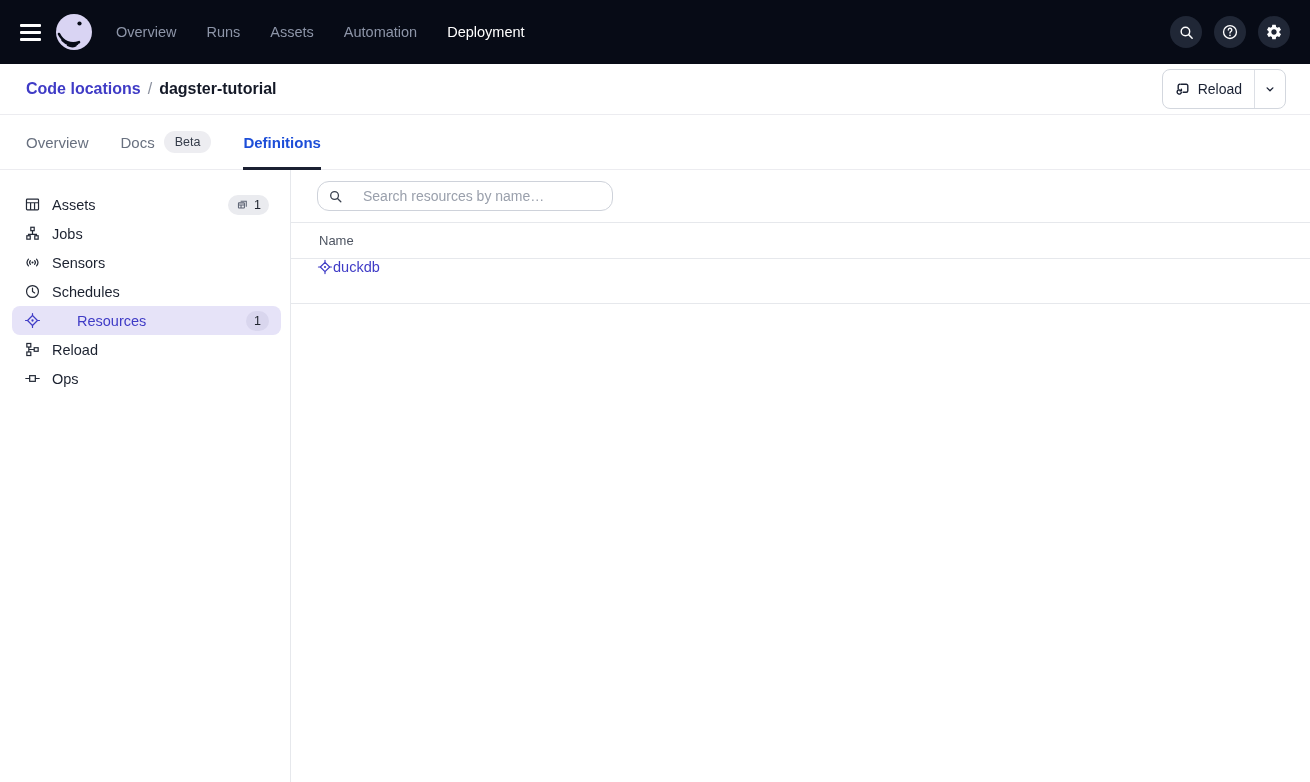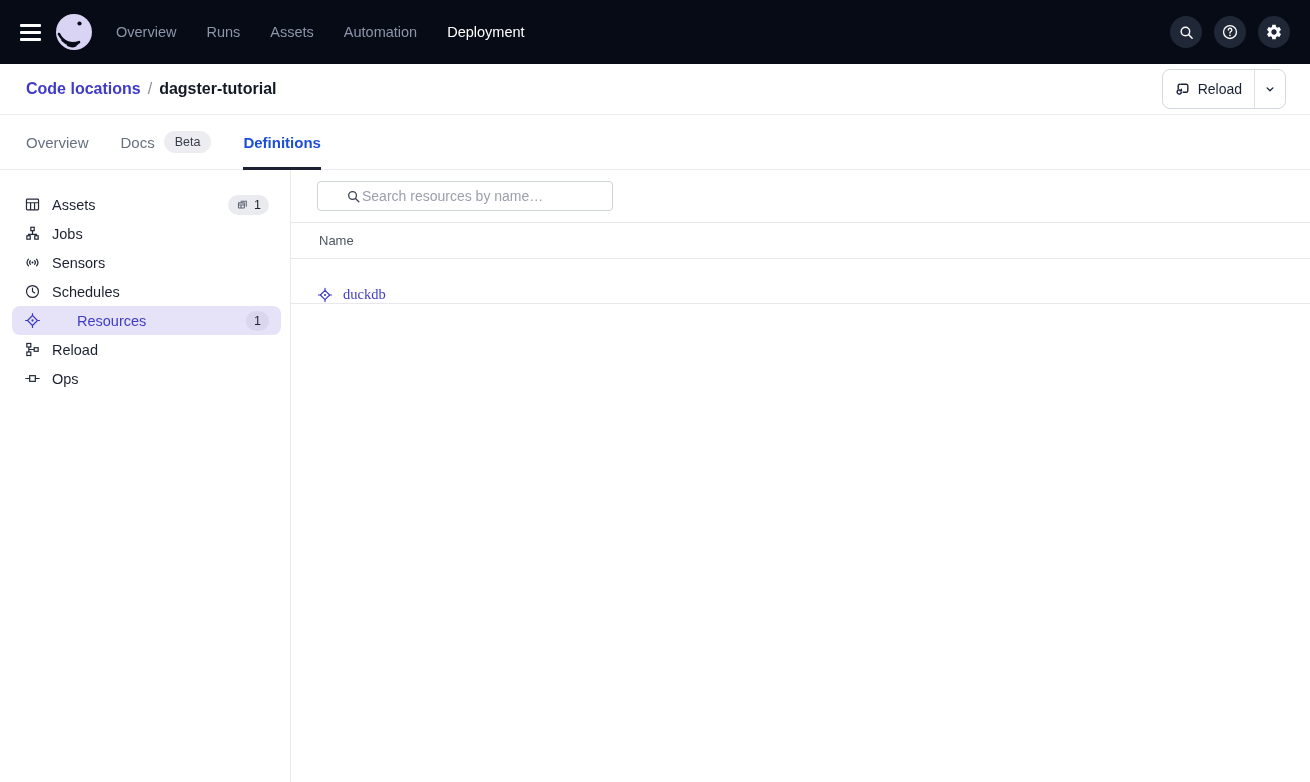--- a/index.html
+++ b/index.html
@@ -55,29 +55,29 @@
   .side-item.selected { background:#e6e3f8; color:#3f3bc6;gap:36px; }
   .side-item.selected .si-icon { color:#3f3bc6; }
   .side-badge { margin-left:auto; background:#eaebef; border-radius:10px; height:20px; padding:0 8px;
     display:flex; align-items:center; gap:5px; font-size:12.5px; color:#20252f; }
   .side-item.selected .side-badge { background:#d9d6ee; color:#20252f; }
   .side-badge svg { width:13px; height:13px; color:#5c6373; }
 
   
   .main { flex:1; min-width:0; }
   .search-row { height:52px; padding:11px 0 0 26px; }
-  .search-box { width:296px; height:30px; border:1px solid #ced2da; border-radius:4px;
-    display:flex; align-items:center; gap:1px; padding:0 28px; background:#fff; }
+  .search-box { width:296px; height:30px; border:1px solid #ced2da; border-radius:12px;
+    display:flex; align-items:center; gap:20px; padding:0 10px; background:#fff; }
   .search-box svg { width:15px; height:15px; color:#3a414f; flex-shrink:0; }
   .search-box input { flex:1; border:none; outline:none; font-size:14px; font-family:inherit; color:#1c2230; }
   .search-box input::placeholder { color:#9aa0ac; }
   .table-header { height:37px; border-top:1px solid #e6e8ec; border-bottom:1px solid #e6e8ec;
     display:flex; align-items:center; padding-left:28px; font-size:13px; color:#4e5562; }
-  .table-row { height:45px; border-bottom:1px solid #e6e8ec; display:flex; align-items:flex-end;
-    gap:10px; padding-left:26px;font-family:Liberation Serif, serif; }
+  .table-row { height:45px; border-bottom:1px solid #e6e8ec; display:flex; align-items:flex-start;
+    padding-left:26px; }
   .table-row .row-icon { width:16px; height:16px; color:#3f3bc6; flex-shrink:0; }
   .resource-link { color:#3f3bc6; font-size:14.5px; cursor:pointer; }
 </style>
 </head>
 <body>
 
 <div class="topbar">
   <button class="hamburger">
     <span></span>
     <span></span>

